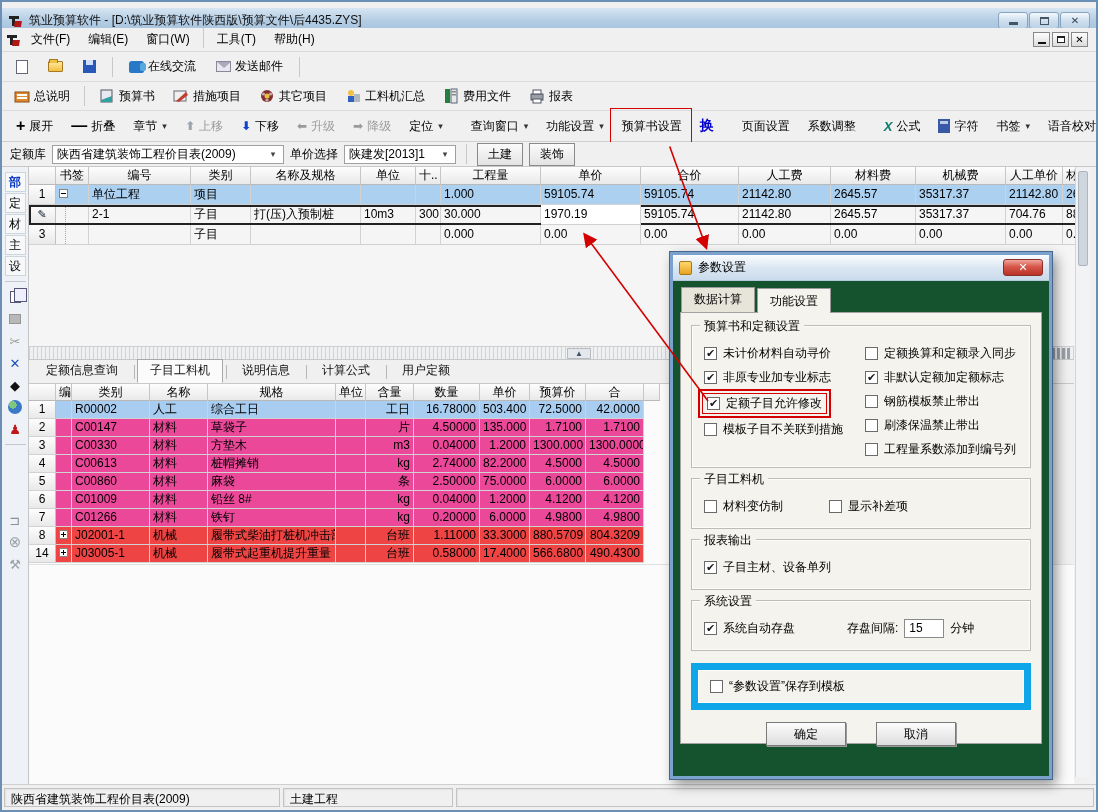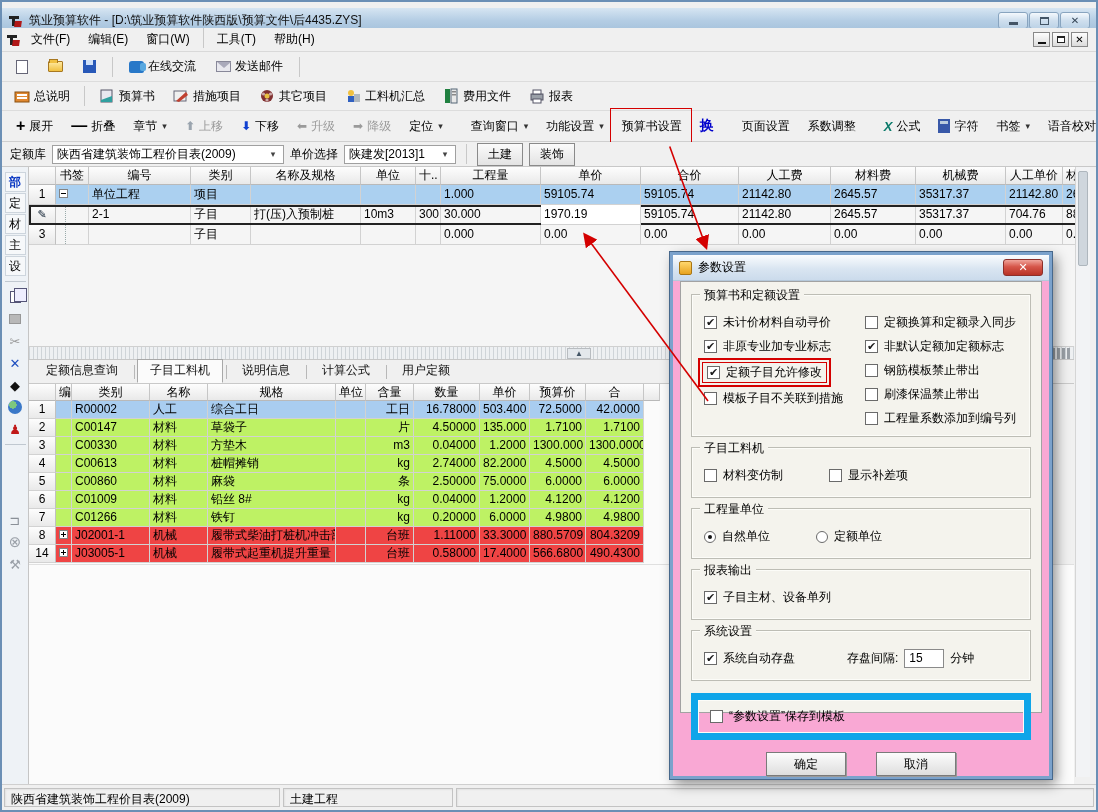--- a/index.html
+++ b/index.html
@@ -66,21 +66,21 @@
   .gridwrap { position:absolute; background:#f7f7f7; }
   .grow { display:flex; }
   .gcell { border-right:1px solid #d2d2d2; border-bottom:1px solid #d2d2d2; overflow:hidden;
     white-space:nowrap; padding:0 3px; flex:none; }
   .ghead .gcell { background:linear-gradient(#fdfdfd,#e9e9e9); text-align:center; border-right:1px solid #c6c6c6;
     border-bottom:1px solid #b9b9b9; }
   .rownum { background:linear-gradient(#fdfdfd,#e9e9e9); text-align:center; border-right:1px solid #c0c0c0; }
   .rowsel .gcell:not(.rownum) { background:#abd0f0; }
   .rowfocus { outline:2px solid #222; outline-offset:-2px; }
   .r-labor .gcell:not(.rownum) { background:#a9cdf0; }
-  .r-material .gcell:not(.rownum) { background:#bef264; }
+  .r-material .gcell:not(.rownum) { background:#ec4899; }
   .r-machine .gcell:not(.rownum) { background:#ef4444; }
   .num { text-align:right; }
   .editcell { background:#fff !important; position:relative; overflow:visible; }
   .treebox { width:9px; height:9px; border:1px solid #848484; background:#fff; position:relative; display:inline-block; }
   .treebox::before { content:''; position:absolute; left:1px; right:1px; top:3px; height:1px; background:#000; }
   .treebox.plus::after { content:''; position:absolute; top:1px; bottom:1px; left:3px; width:1px; background:#000; }
   .dots { border-left:1px dotted #9aa; height:100%; margin-left:6px; display:inline-block; }
   .penmark { color:#123; font-size:11px; }
   
   .hsplit { position:absolute; left:27px; top:344px; height:14px; right:22px; background:#eef0f2;
@@ -100,21 +100,21 @@
   .dtab { padding:2px 12px 3px; margin-right:1px; color:#111; border:1px solid transparent; }
   .dtab.active { background:#fbfbfb; border:1px solid #a8a8a8; border-bottom-color:#fbfbfb; }
   .dtab-sep { width:1px; height:14px; background:#b8b8b8; margin:0 2px 4px; }
   
   .statusbar { position:absolute; left:0; right:0; bottom:0; height:26px; background:#f0f0f0;
     border-top:1px solid #cfcfcf; display:flex; align-items:stretch; padding:3px 2px; gap:3px; }
   .sp { border:1px solid #c3c3c3; box-shadow:inset 1px 1px 2px rgba(0,0,0,.06); padding:2px 6px;
     white-space:nowrap; overflow:hidden; }
   
   .dialog { position:absolute; left:668px; top:250px; width:382px; height:527px;
-    background:#f9a8d4; border:3px solid #7ba2cc; outline:1px solid #47688c;
+    background:#14532d; border:3px solid #7ba2cc; outline:1px solid #47688c;
     box-shadow:4px 5px 12px rgba(0,0,0,.45); z-index:30; }
   .dlg-title { height:26px; background:linear-gradient(#fafcfe,#d9e5f1 55%,#cbdbec);
     border-bottom:1px solid #b5c8da; display:flex; align-items:center; padding:0 6px; }
   .dlg-icon { width:13px; height:14px; background:linear-gradient(#ffd76e,#e8a31f); border:1px solid #a97614;
     border-radius:2px; }
   .dlg-title .t { margin-left:6px; }
   .dlg-close { margin-left:auto; width:40px; height:17px; border:1px solid #8c2f2a; border-radius:3px;
     background:linear-gradient(#f0a49b,#d6564a 45%,#b83325); color:#fff; font-weight:bold; font-size:11px;
     display:flex; align-items:center; justify-content:center; }
   .dlg-tabs { display:flex; padding:6px 8px 0; }
@@ -658,20 +658,24 @@
     <span class="sp" style="width:170px">土建工程</span>
     <span class="sp" style="flex:1"></span>
   </div>
 
   <div class="dialog">
     <div class="dlg-title">
       <span class="dlg-icon"></span>
       <span class="t">参数设置</span>
       <span class="dlg-close">✕</span>
     </div>
+    <div class="dlg-tabs" id="dlg-tabs">
+        <span class="dlg-tab">数据计算</span>
+        <span class="dlg-tab active">功能设置</span>
+      </div>
     <div class="dlg-panel">
 
       <div class="group" style="margin-top:4px; padding-bottom:2px">
         <span class="glabel">预算书和定额设置</span>
         <div class="two-col">
           <div>
               <span class="opt">
                 <span class="cbx">✔</span>
                 <span>未计价材料自动寻价</span>
               </span>
@@ -717,30 +721,20 @@
         <span class="glabel">子目工料机</span>
         <div><span class="opt inline">
               <span class="cbx"></span>
               <span>材料变仿制</span>
             </span><span class="opt inline">
               <span class="cbx"></span>
               <span>显示补差项</span>
             </span></div>
       </div>
 
-      <div class="group">
-        <span class="glabel">工程量单位</span>
-        <div><span class="opt inline">
-              <span class="radio on"></span>
-              <span>自然单位</span>
-            </span><span class="opt inline">
-              <span class="radio"></span>
-              <span>定额单位</span>
-            </span></div>
-      </div>
 
       <div class="group">
         <span class="glabel">报表输出</span>
         <div>
             <span class="opt">
               <span class="cbx">✔</span>
               <span>子目主材、设备单列</span>
             </span>
           </div>
       </div>

